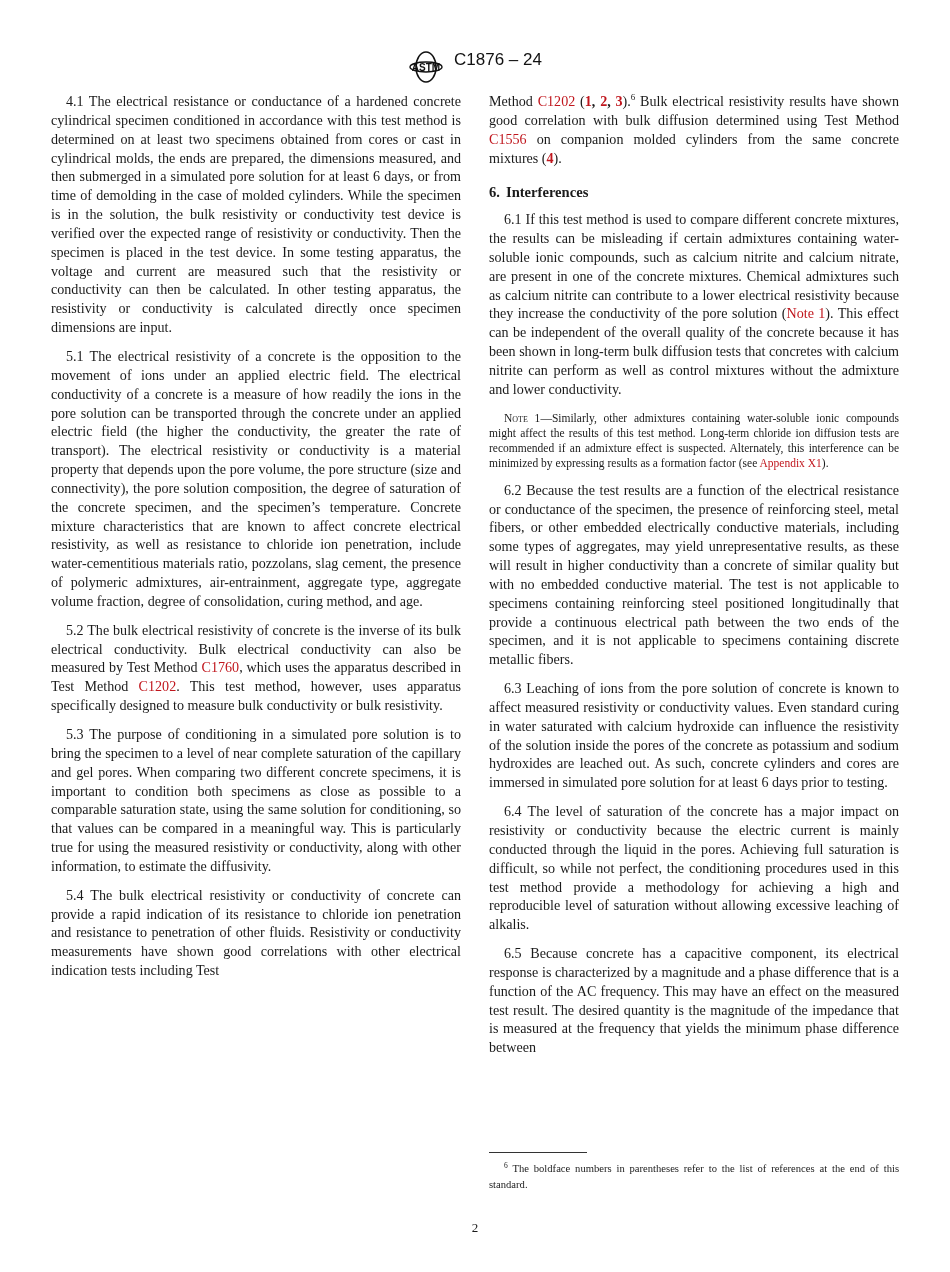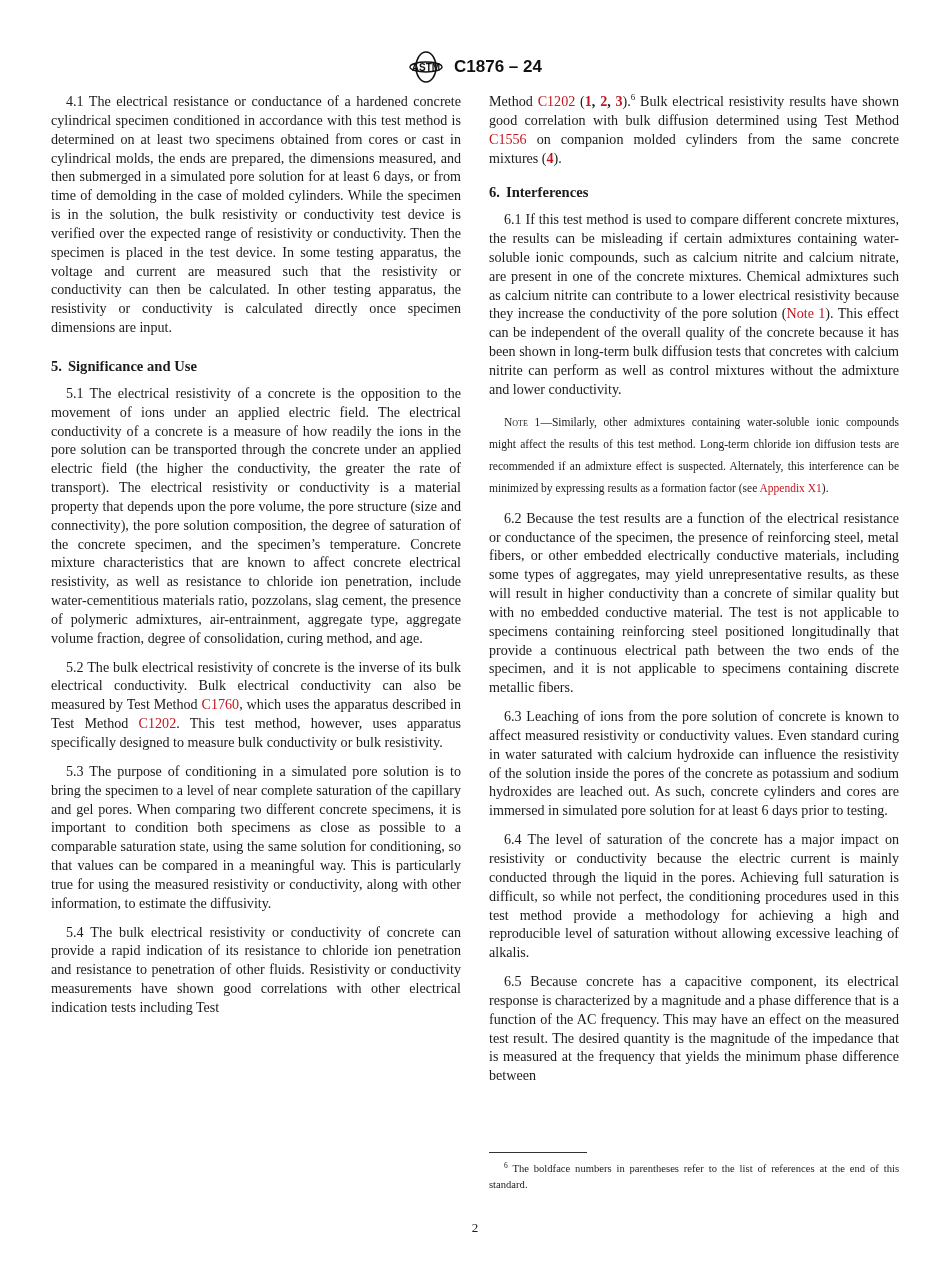--- a/index.html
+++ b/index.html
@@ -2,45 +2,45 @@
 <html><head>
 <meta charset="utf-8">
 <style>
   html, body { margin: 0; padding: 0; background: #ffffff; }
   body {
     width: 950px; height: 1272px; position: relative; overflow: hidden;
     font-family: "Liberation Serif", serif; color: #1a1a1a;
   }
   .header {
     position: absolute; top: 50px; left: 0; width: 950px;
-    display: flex; justify-content: center; align-items: center; gap: 10px;
+    display: flex; justify-content: center; align-items: flex-start; gap: 10px;
   }
   .logo { width: 36px; height: 34px; display: inline-block; }
   .designation {
-    font-family: "Liberation Sans", sans-serif; font-weight: bold;
+    font-family: "Liberation Sans", sans-serif; font-weight: normal;
     font-size: 17px; color: #111;
   }
   .col {
     position: absolute; top: 92px; width: 410px;
     font-size: 14.1px; line-height: 18.85px; text-align: justify;
     hyphens: manual;
   }
   .col.left { left: 51px; }
   .col.right { left: 489px; }
   p { margin: 0 0 10px 0; text-indent: 15px; }
   p.noindent { text-indent: 0; }
   h2 {
     font-size: 14.6px; font-weight: bold; margin: 16px 0 8px 0;
   }
   h2 .num { margin-right: 6px; }
   .link { color: #c0161d; }
   .ref { color: #c0161d; font-weight: bold; }
   sup { font-size: 9px; line-height: 0; vertical-align: 6px; }
   .note {
-    font-size: 11.5px; line-height: 22px; text-indent: 15px; margin: 12px 0 10px 0;
+    font-size: 11.5px; line-height: 15px; text-indent: 15px; margin: 12px 0 10px 0;
   }
   .smallcaps { font-variant: small-caps; }
   .footnote-rule {
     position: absolute; top: 1152px; left: 489px; width: 98px; height: 0;
     border-top: 1px solid #333;
   }
   .footnote {
     position: absolute; top: 1161px; left: 489px; width: 410px;
     font-size: 10.6px; line-height: 16px; text-align: justify; text-indent: 15px;
   }
@@ -60,21 +60,20 @@
     <ellipse cx="18" cy="17" rx="16" ry="5" fill="none" stroke="#111" stroke-width="1.4"></ellipse>
     <text x="18" y="21" text-anchor="middle" font-family="Liberation Sans, sans-serif" font-weight="bold" font-size="10" fill="#111">ASTM</text>
   </svg>
   <span class="designation">C1876 – 24</span>
 </div>
 
 <div class="col left">
 
   <p>4.1 The electrical resistance or conductance of a hardened concrete cylindrical specimen conditioned in accordance with this test method is determined on at least two specimens obtained from cores or cast in cylindrical molds, the ends are prepared, the dimensions measured, and then submerged in a simulated pore solution for at least 6 days, or from time of demolding in the case of molded cylinders. While the specimen is in the solution, the bulk resistivity or conductivity test device is verified over the expected range of resistivity or conductiv­ity. Then the specimen is placed in the test device. In some testing apparatus, the voltage and current are measured such that the resistivity or conductivity can then be calculated. In other testing apparatus, the resistivity or conductivity is calcu­lated directly once specimen dimensions are input.</p>
 
-  <h2 style="margin-top:20px"><span class="num">5.</span><span>Significance and Use</span></h2>
   <p>5.1 The electrical resistivity of a concrete is the opposition to the movement of ions under an applied electric field. The electrical conductivity of a concrete is a measure of how readily the ions in the pore solution can be transported through the concrete under an applied electric field (the higher the conductivity, the greater the rate of transport). The electrical resistivity or conductivity is a material property that depends upon the pore volume, the pore structure (size and connectivity), the pore solution composition, the degree of saturation of the concrete specimen, and the specimen’s tem­perature. Concrete mixture characteristics that are known to affect concrete electrical resistivity, as well as resistance to chloride ion penetration, include water-cementitious materials ratio, pozzolans, slag cement, the presence of polymeric admixtures, air-entrainment, aggregate type, aggregate volume fraction, degree of consolidation, curing method, and age.</p>
   <p><span>5.2 The bulk electrical resistivity of concrete is the inverse of its bulk electrical conductivity. Bulk electrical conductivity can also be measured by Test Method </span><span class="link">C1760</span><span>, which uses the apparatus described in Test Method </span><span class="link">C1202</span><span>. This test method, however, uses apparatus specifically designed to measure bulk conductivity or bulk resistivity.</span></p>
   <p>5.3 The purpose of conditioning in a simulated pore solution is to bring the specimen to a level of near complete saturation of the capillary and gel pores. When comparing two different concrete specimens, it is important to condition both specimens as close as possible to a comparable saturation state, using the same solution for conditioning, so that values can be compared in a meaningful way. This is particularly true for using the measured resistivity or conductivity, along with other information, to estimate the diffusivity.</p>
   <p>5.4 The bulk electrical resistivity or conductivity of con­crete can provide a rapid indication of its resistance to chloride ion penetration and resistance to penetration of other fluids. Resistivity or conductivity measurements have shown good correlations with other electrical indication tests including Test</p>
 </div>
 
 <div class="col right">
   <p class="noindent"><span>Method </span><span class="link">C1202</span><span> (</span><span class="ref">1</span><b>, </b><span class="ref">2</span><b>, </b><span class="ref">3</span><span>).</span><sup>6</sup><span> Bulk electrical resistivity results have shown good correlation with bulk diffusion determined using Test Method </span><span class="link">C1556</span><span> on companion molded cylinders from the same concrete mixtures (</span><span class="ref">4</span><span>).</span></p>
 
   <h2><span class="num">6.</span><span>Interferences</span></h2>

